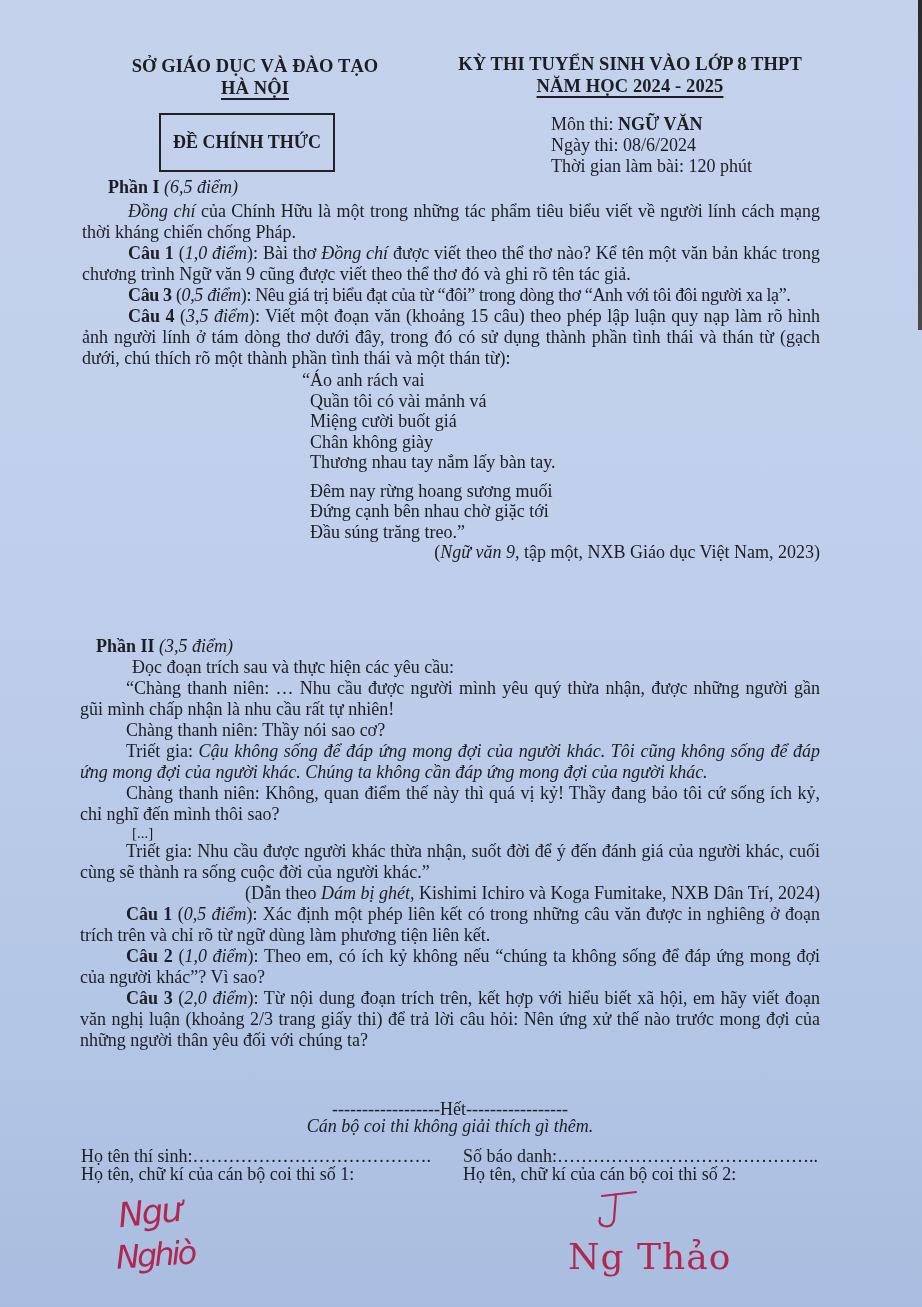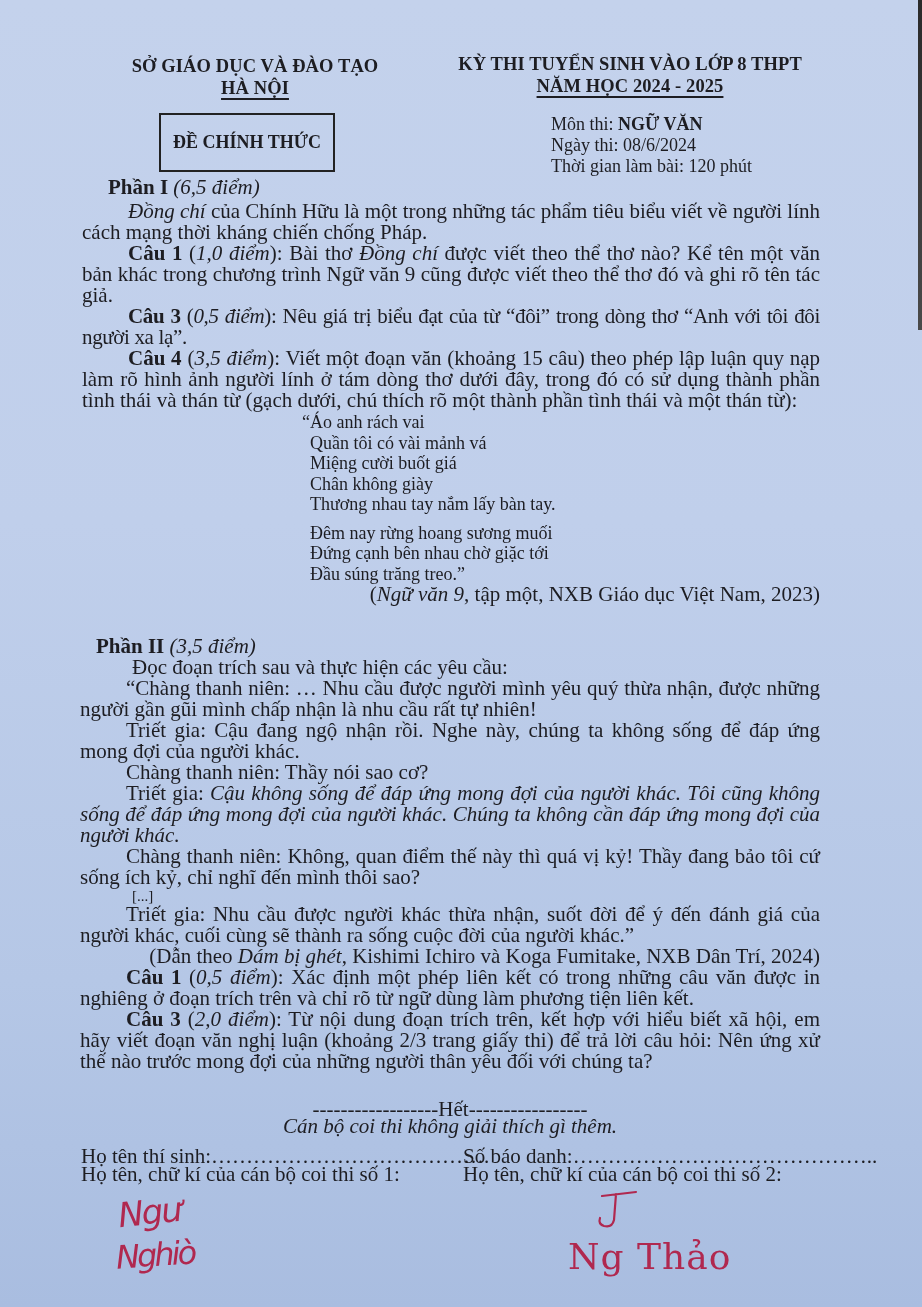--- a/index.html
+++ b/index.html
@@ -14,21 +14,21 @@
       background: linear-gradient(180deg, #2a2a2a, #4a4a4a);
     }
     .abs { position: absolute; }
     .hdr { font-weight: bold; font-size: 18.5px; text-align: center; line-height: 22px; letter-spacing: 0.1px; }
     .ul { text-decoration: underline; text-underline-offset: 4px; text-decoration-thickness: 1.5px; }
     .box {
       border: 2px solid #222; padding: 17px 12px; font-weight: bold; font-size: 18px;
     }
     .meta { font-size: 18px; line-height: 21px; }
     .meta b { font-weight: bold; }
-    .para { font-size: 21px; line-height: 21px; text-align: justify; }
+    .para { font-size: 18px; line-height: 21px; text-align: justify; }
     .ind { text-indent: 46px; }
     .poem { font-size: 18px; line-height: 20.5px; }
     .i { font-style: italic; }
     .b { font-weight: bold; }
     .sig { color: #b0284f; font-family: "DejaVu Sans", sans-serif; font-style: italic; }
   </style>
 </head>
 <body>
 
 <div class="edge"></div>
@@ -79,33 +79,35 @@
     <span>(</span><span class="i">Ngữ văn 9</span><span>, tập một, NXB Giáo dục Việt Nam, 2023)</span>
   </div>
 </div>
 
 <div class="abs" style="left:80px; top:636px; width:740px;">
   <div class="para" style="margin-left:16px;">
     <span class="b">Phần II</span> <span class="i">(3,5 điểm)</span>
   </div>
   <div class="para" style="margin-left:52px;">Đọc đoạn trích sau và thực hiện các yêu cầu:</div>
   <div class="para ind">“Chàng thanh niên: … Nhu cầu được người mình yêu quý thừa nhận, được những người gần gũi mình chấp nhận là nhu cầu rất tự nhiên!</div>
-  <div class="para ind">Triết gia: Cậu đang ngộ nhận rồi. Nghe này, chúng ta không sống để đáp ứng mong đợi của người khác.</div>
   <div class="para ind">Chàng thanh niên: Thầy nói sao cơ?</div>
   <div class="para ind">
     <span>Triết gia: </span><span class="i">Cậu không sống để đáp ứng mong đợi của người khác. Tôi cũng không sống để đáp ứng mong đợi của người khác. Chúng ta không cần đáp ứng mong đợi của người khác.</span>
   </div>
   <div class="para ind">Chàng thanh niên: Không, quan điểm thế này thì quá vị kỷ! Thầy đang bảo tôi cứ sống ích kỷ, chỉ nghĩ đến mình thôi sao?</div>
   <div class="para" style="margin-left:52px; font-size:15px; line-height:16px;">[...]</div>
   <div class="para ind">Triết gia: Nhu cầu được người khác thừa nhận, suốt đời để ý đến đánh giá của người khác, cuối cùng sẽ thành ra sống cuộc đời của người khác.”</div>
   <div class="para" style="text-align:right;">
     <span>(Dẫn theo </span><span class="i">Dám bị ghét</span><span>, Kishimi Ichiro và Koga Fumitake, NXB Dân Trí, 2024)</span>
   </div>
   <div class="para ind">
     <span class="b">Câu 1</span> (<span class="i">0,5 điểm</span><span>): Xác định một phép liên kết có trong những câu văn được in nghiêng ở đoạn trích trên và chỉ rõ từ ngữ dùng làm phương tiện liên kết.</span>
+  </div>
+  <div class="para ind">
+    <span class="b">Câu 2</span> (<span class="i">1,0 điểm</span><span>): Theo em, có ích kỷ không nếu “chúng ta không sống để đáp ứng mong đợi của người khác”? Vì sao?</span>
   </div>
   <div class="para ind">
     <span class="b">Câu 3</span> (<span class="i">2,0 điểm</span><span>): Từ nội dung đoạn trích trên, kết hợp với hiểu biết xã hội, em hãy viết đoạn văn nghị luận (khoảng 2/3 trang giấy thi) để trả lời câu hỏi: Nên ứng xử thế nào trước mong đợi của những người thân yêu đối với chúng ta?</span>
   </div>
 </div>
 
 <div class="abs para" style="left:80px; top:1099px; width:740px; text-align:center;">------------------Hết-----------------</div>
 <div class="abs para i" style="left:80px; top:1116px; width:740px; text-align:center;">Cán bộ coi thi không giải thích gì thêm.</div>
 
 <div class="abs para" style="left:81px; top:1146px; white-space:nowrap;">Họ tên thí sinh:………………………………….</div>

